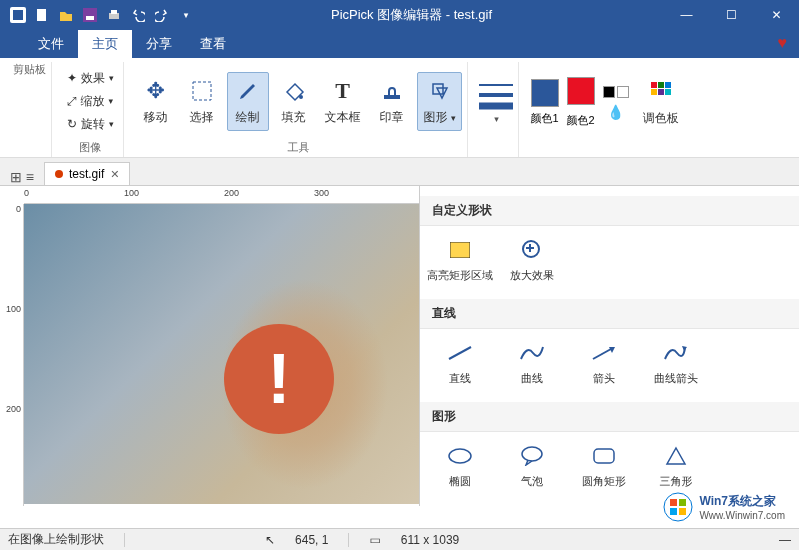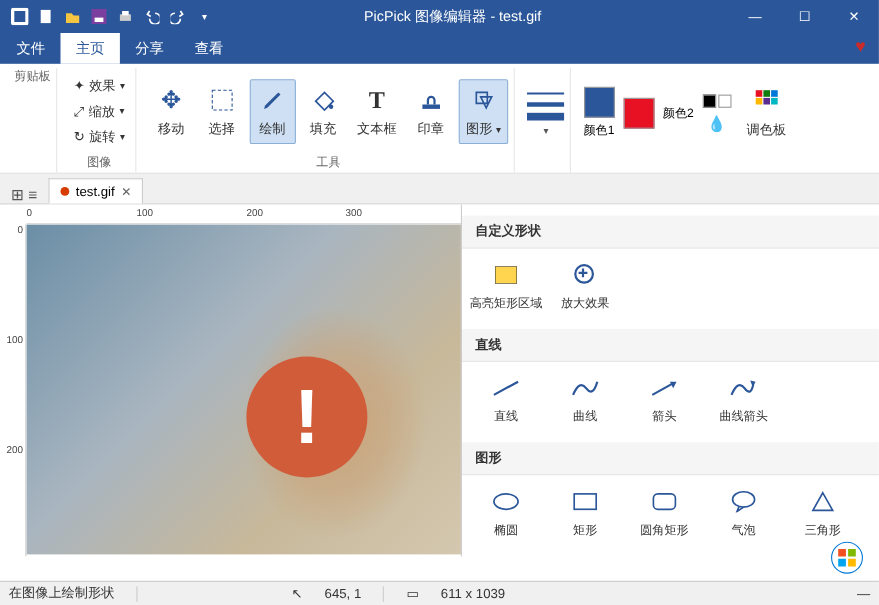--- a/index.html
+++ b/index.html
@@ -3,21 +3,21 @@
 <meta charset="utf-8">
 <style>
 * { margin: 0; padding: 0; box-sizing: border-box; font-family: "Microsoft YaHei", Arial, sans-serif; }
 body { width: 799px; height: 550px; overflow: hidden; background: #fff; position: relative; }
 .titlebar { background: #2b579a; height: 30px; display: flex; align-items: center; color: #fff; font-size: 12px; position: relative; }
 .qat { display: flex; gap: 8px; padding-left: 10px; }
 .qat-icon { width: 16px; height: 16px; display: flex; align-items: center; justify-content: center; cursor: pointer; }
 .title { position: absolute; left: 50%; transform: translateX(-50%); font-size: 13px; margin-left: 12px; }
 .wincontrols { position: absolute; right: 0; display: flex; }
 .wincontrols div { width: 45px; height: 30px; display: flex; align-items: center; justify-content: center; cursor: pointer; color: #fff; }
-.menubar { background: #2b579a; height: 28px; display: flex; align-items: center; padding-left: 1px; position: relative; }
+.menubar { background: #2b579a; height: 28px; display: flex; align-items: center; padding-left: 24px; position: relative; }
 .tab { padding: 5px 14px; color: #fff; font-size: 13px; cursor: pointer; }
 .tab.active { background: #fff; color: #2b579a; }
 .heart { position: absolute; right: 12px; top: 4px; color: #c92a2a; font-size: 16px; }
 .ribbon { background: #fff; height: 100px; padding: 4px 8px 0; border-bottom: 1px solid #ddd; display: flex; gap: 6px; }
 .ribbon-group { display: flex; flex-direction: column; align-items: center; border-right: 1px solid #e6e6e6; padding: 0 5px; }
 .ribbon-group:last-child { border-right: none; }
 .rg-content { flex: 1; display: flex; align-items: center; gap: 4px; }
 .rg-label { font-size: 11px; color: #666; padding-bottom: 2px; }
 .big-btn { display: flex; flex-direction: column; align-items: center; padding: 4px 6px; cursor: pointer; border-radius: 2px; min-width: 42px; }
 .big-btn.active { background: #cfe0f4; border: 1px solid #8aafd6; }
@@ -220,21 +220,21 @@
     </div>
     <div class="rg-label">&nbsp;</div>
   </div>
 
   <div class="ribbon-group">
     <div class="rg-content" style="gap:8px">
       <div style="display:flex;flex-direction:column;align-items:center;gap:4px">
         <div class="color-swatch" style="background:#2b579a"></div>
         <div style="font-size:11px">颜色1</div>
       </div>
-      <div style="display:flex;align-items:center;gap:8px">
+      <div style="display:flex;flex-direction:column;align-items:center;gap:8px">
         <div class="color-swatch" style="background:#e81123"></div>
         <div style="font-size:11px">颜色2</div>
       </div>
       <div style="display:flex;flex-direction:column;gap:2px">
         <div class="color-row">
             <div class="sm-color" style="background:#000"></div>
             <div class="sm-color" style="background:#fff"></div>
           </div>
         <div style="font-size:14px;color:#2b579a;text-align:center">💧</div>
       </div>
@@ -353,42 +353,34 @@
       <div class="sp-item">
           <div class="sp-ico">
             <svg width="26" height="18">
               <ellipse cx="13" cy="9" rx="11" ry="7" fill="none" stroke="#2b579a" stroke-width="1.5"></ellipse>
             </svg>
           </div>
           <div class="sp-lbl">椭圆</div>
         </div>
       <div class="sp-item">
           <div class="sp-ico">
-            <svg width="24" height="18">
-              <rect x="2" y="2" width="20" height="14" fill="none" stroke="#2b579a" stroke-width="1.5"></rect>
-            </svg>
-          </div>
-          <div class="sp-lbl">矩形</div>
-        </div>
-      <div class="sp-item">
-          <div class="sp-ico">
-            <svg width="24" height="18">
-              <rect x="2" y="2" width="20" height="14" rx="4" fill="none" stroke="#2b579a" stroke-width="1.5"></rect>
-            </svg>
-          </div>
-          <div class="sp-lbl">圆角矩形</div>
-        </div>
-      <div class="sp-item">
-          <div class="sp-ico">
             <svg width="24" height="20">
               <ellipse cx="12" cy="8" rx="10" ry="7" fill="none" stroke="#2b579a" stroke-width="1.5"></ellipse>
               <path d="M8 14 l-2 5 l6 -4" fill="none" stroke="#2b579a" stroke-width="1.5"></path>
             </svg>
           </div>
           <div class="sp-lbl">气泡</div>
+        </div>
+      <div class="sp-item">
+          <div class="sp-ico">
+            <svg width="24" height="18">
+              <rect x="2" y="2" width="20" height="14" rx="4" fill="none" stroke="#2b579a" stroke-width="1.5"></rect>
+            </svg>
+          </div>
+          <div class="sp-lbl">圆角矩形</div>
         </div>
       <div class="sp-item">
           <div class="sp-ico">
             <svg width="22" height="20">
               <path d="M11 2 L20 18 L2 18 Z" fill="none" stroke="#2b579a" stroke-width="1.5"></path>
             </svg>
           </div>
           <div class="sp-lbl">三角形</div>
         </div>
     </div>
@@ -403,20 +395,24 @@
 </div>
 
 <div class="watermark">
   <svg class="wlogo" viewBox="0 0 30 30">
       <circle cx="15" cy="15" r="14" fill="#fff" stroke="#0078d7"></circle>
       <path d="M7 7 h7 v7 h-7 z" fill="#f25022"></path>
       <path d="M16 7 h7 v7 h-7 z" fill="#7fba00"></path>
       <path d="M7 16 h7 v7 h-7 z" fill="#00a4ef"></path>
       <path d="M16 16 h7 v7 h-7 z" fill="#ffb900"></path>
     </svg>
+  <div>
+    <div style="font-weight:bold">Win7系统之家</div>
+    <div style="font-size:10px;color:#555">Www.Winwin7.com</div>
+  </div>
 </div>
 
 <div class="statusbar">
   <span>在图像上绘制形状</span>
   <div class="sb-sep"></div>
   <span style="margin-left:120px">↖</span>
   <span>645, 1</span>
   <div class="sb-sep"></div>
   <span>▭</span>
   <span>611 x 1039</span>

